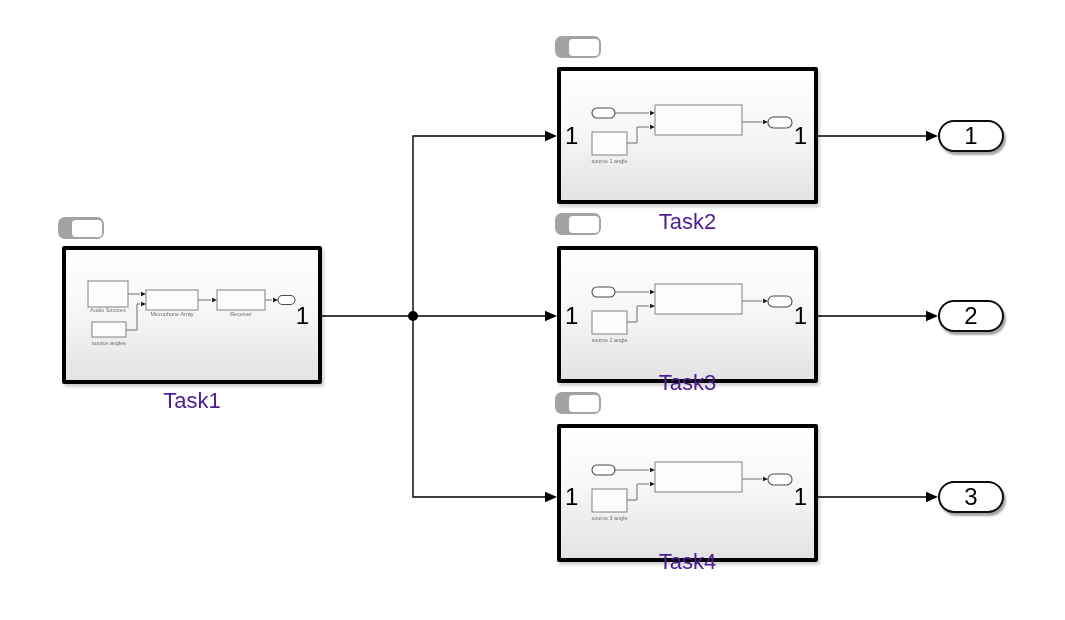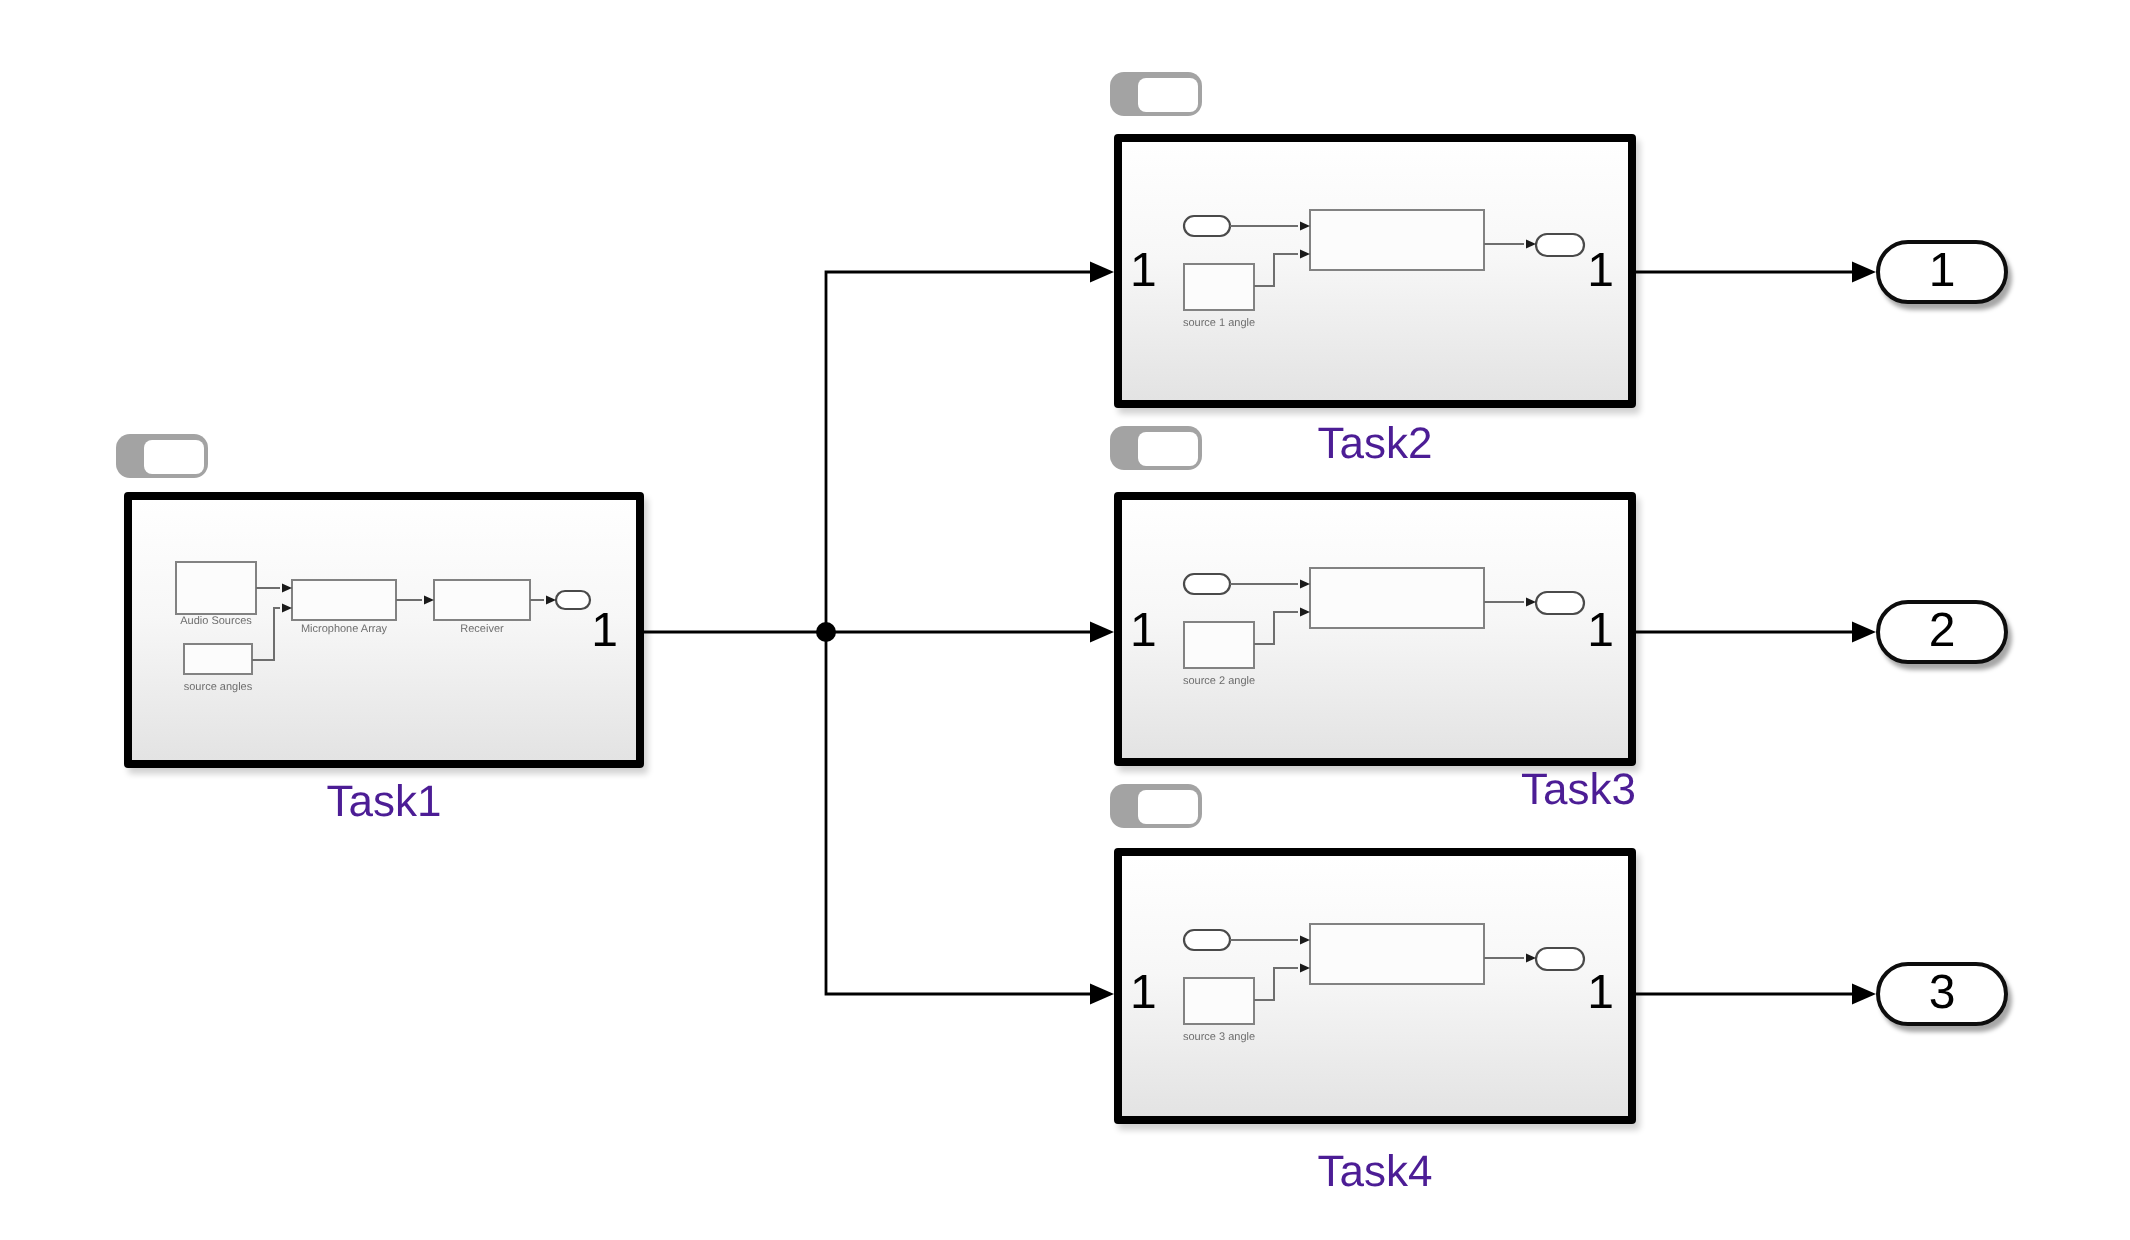--- a/index.html
+++ b/index.html
@@ -163,21 +163,21 @@
       <path class="p-wire" d="M54 42 H88"></path>
       <polygon class="p-arrow" points="89,39.7 94,42 89,44.3"></polygon>
       <path class="p-wire" d="M66 72 H76 V56 H88"></path>
       <polygon class="p-arrow" points="89,53.7 94,56 89,58.3"></polygon>
       <path class="p-wire" d="M181 51 H201"></path>
       <polygon class="p-arrow" points="202,48.7 207,51 202,53.3"></polygon>
     </svg>
     <div class="portnum" style="left:4px; top:54px;">1</div>
     <div class="portnum" style="right:7px; top:54px;">1</div>
   </div>
-  <div class="task-label" style="left:557px; top:383px; width:261px;text-align:right;">Task3</div>
+  <div class="task-label" style="left:557px; top:371px; width:261px;">Task3</div>
 
   <div class="badge" style="left:555px; top:392px;">
     <div class="panel"></div>
   </div>
   <div class="task-block" style="left:557px; top:424px; width:261px; height:138px;">
     <svg class="preview" viewBox="0 0 253 130" preserveAspectRatio="none">
       <rect class="p-oval" x="31" y="37" width="23" height="10" rx="5" ry="5"></rect>
       <rect class="p-rect" x="31" y="61" width="35" height="23"></rect>
       <text class="p-label" x="48.5" y="92">source 3 angle</text>
       <rect class="p-rect" x="94" y="34" width="87" height="30"></rect>
@@ -185,19 +185,19 @@
       <path class="p-wire" d="M54 42 H88"></path>
       <polygon class="p-arrow" points="89,39.7 94,42 89,44.3"></polygon>
       <path class="p-wire" d="M66 72 H76 V56 H88"></path>
       <polygon class="p-arrow" points="89,53.7 94,56 89,58.3"></polygon>
       <path class="p-wire" d="M181 51 H201"></path>
       <polygon class="p-arrow" points="202,48.7 207,51 202,53.3"></polygon>
     </svg>
     <div class="portnum" style="left:4px; top:57px;">1</div>
     <div class="portnum" style="right:7px; top:57px;">1</div>
   </div>
-  <div class="task-label" style="left:557px; top:574px; width:261px;">Task4</div>
+  <div class="task-label" style="left:557px; top:550px; width:261px;">Task4</div>
 
   <div class="outport" style="left:938px; top:120px;">1</div>
   <div class="outport" style="left:938px; top:300px;">2</div>
   <div class="outport" style="left:938px; top:481px;">3</div>
 
 </div>
 
 </body></html>

